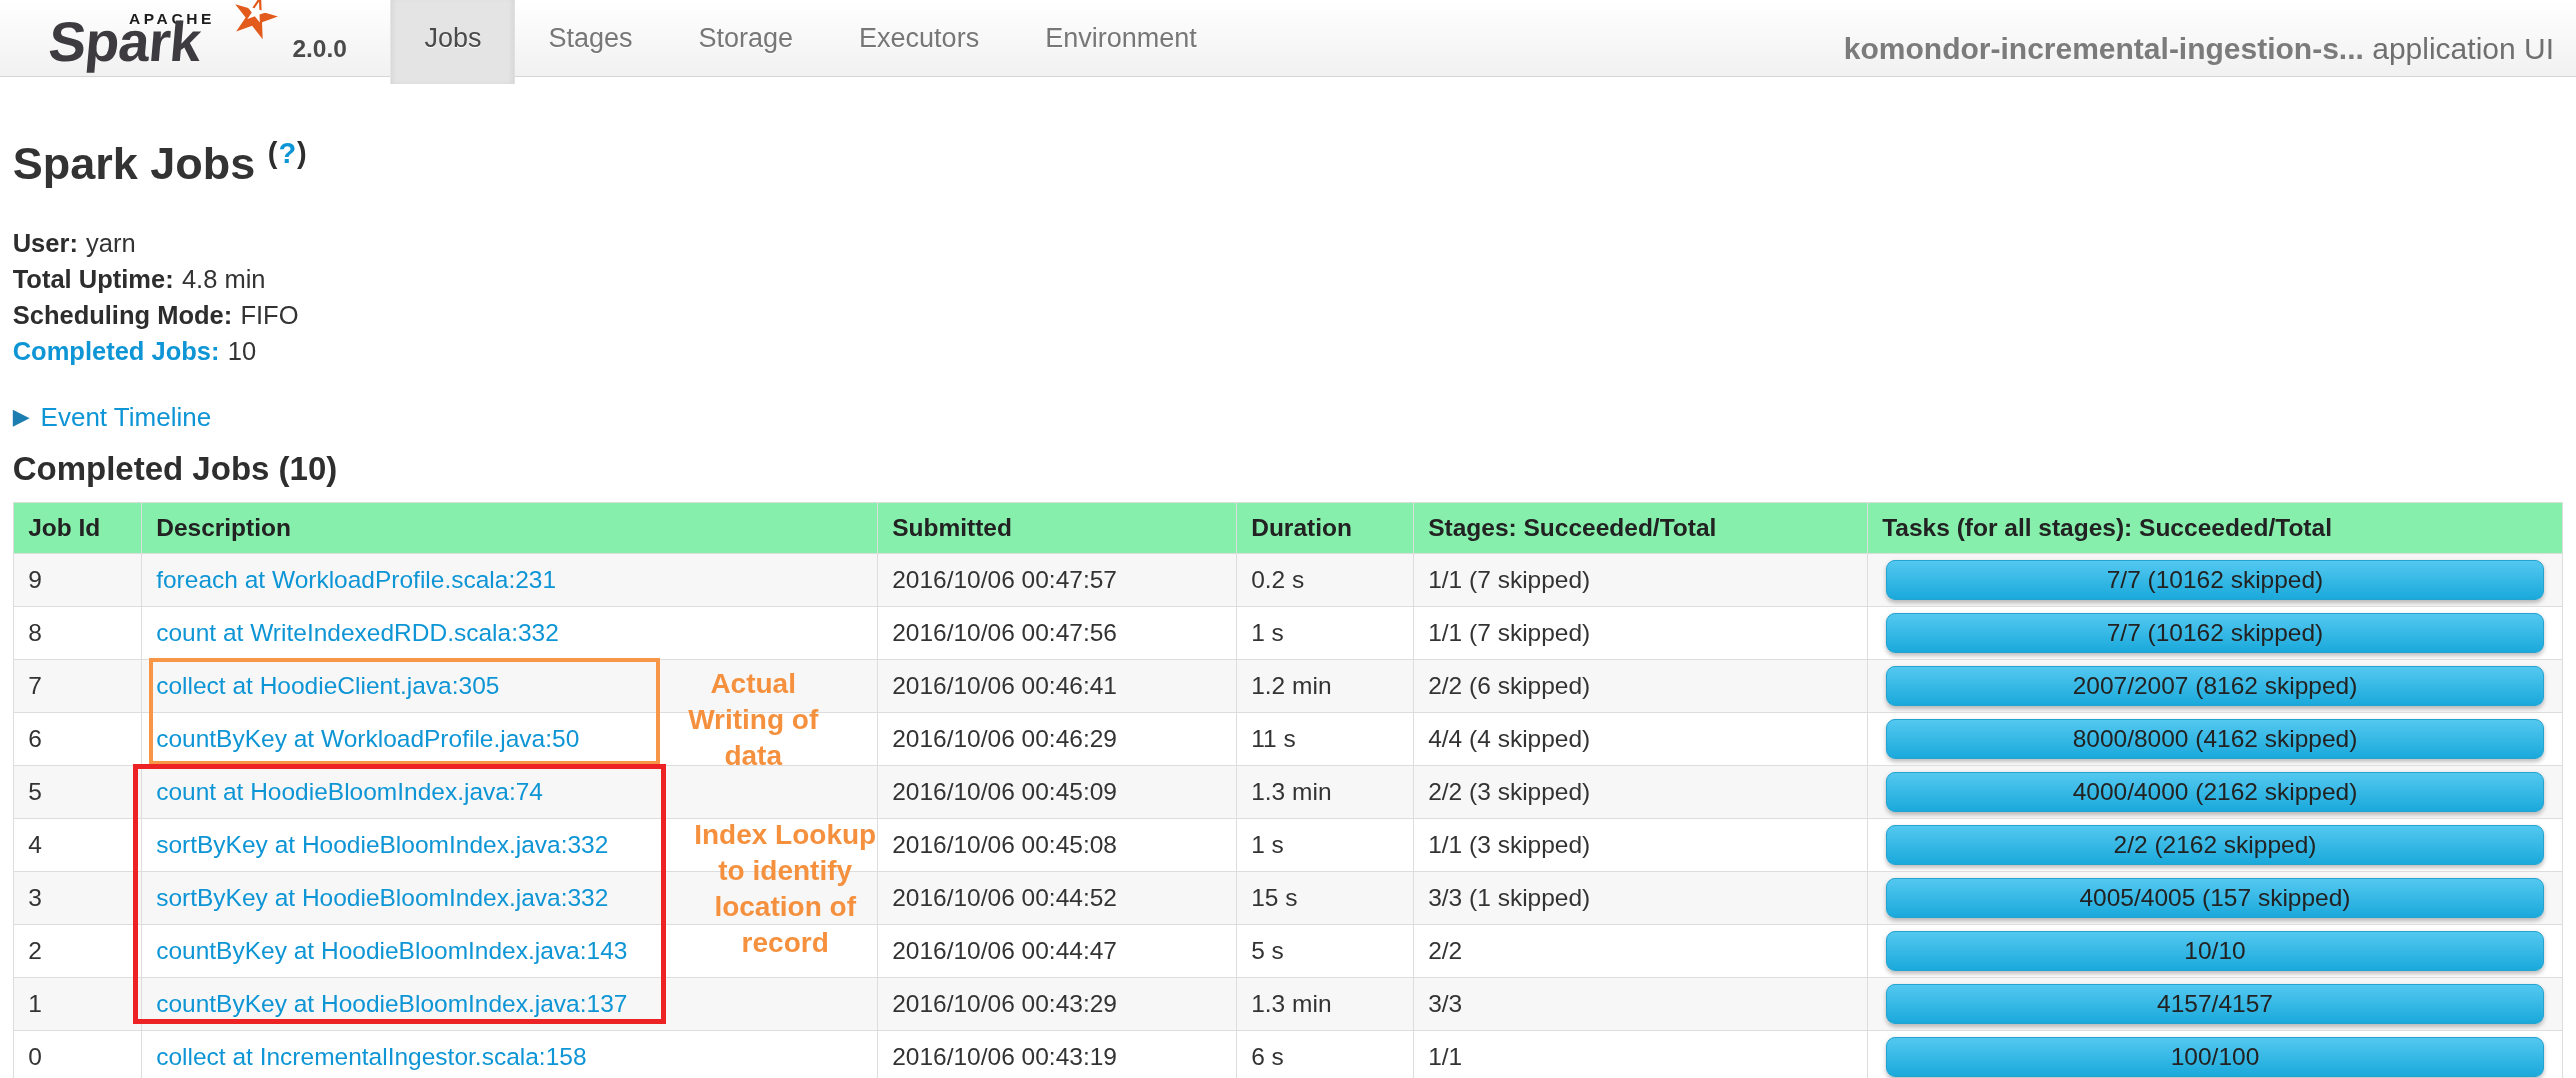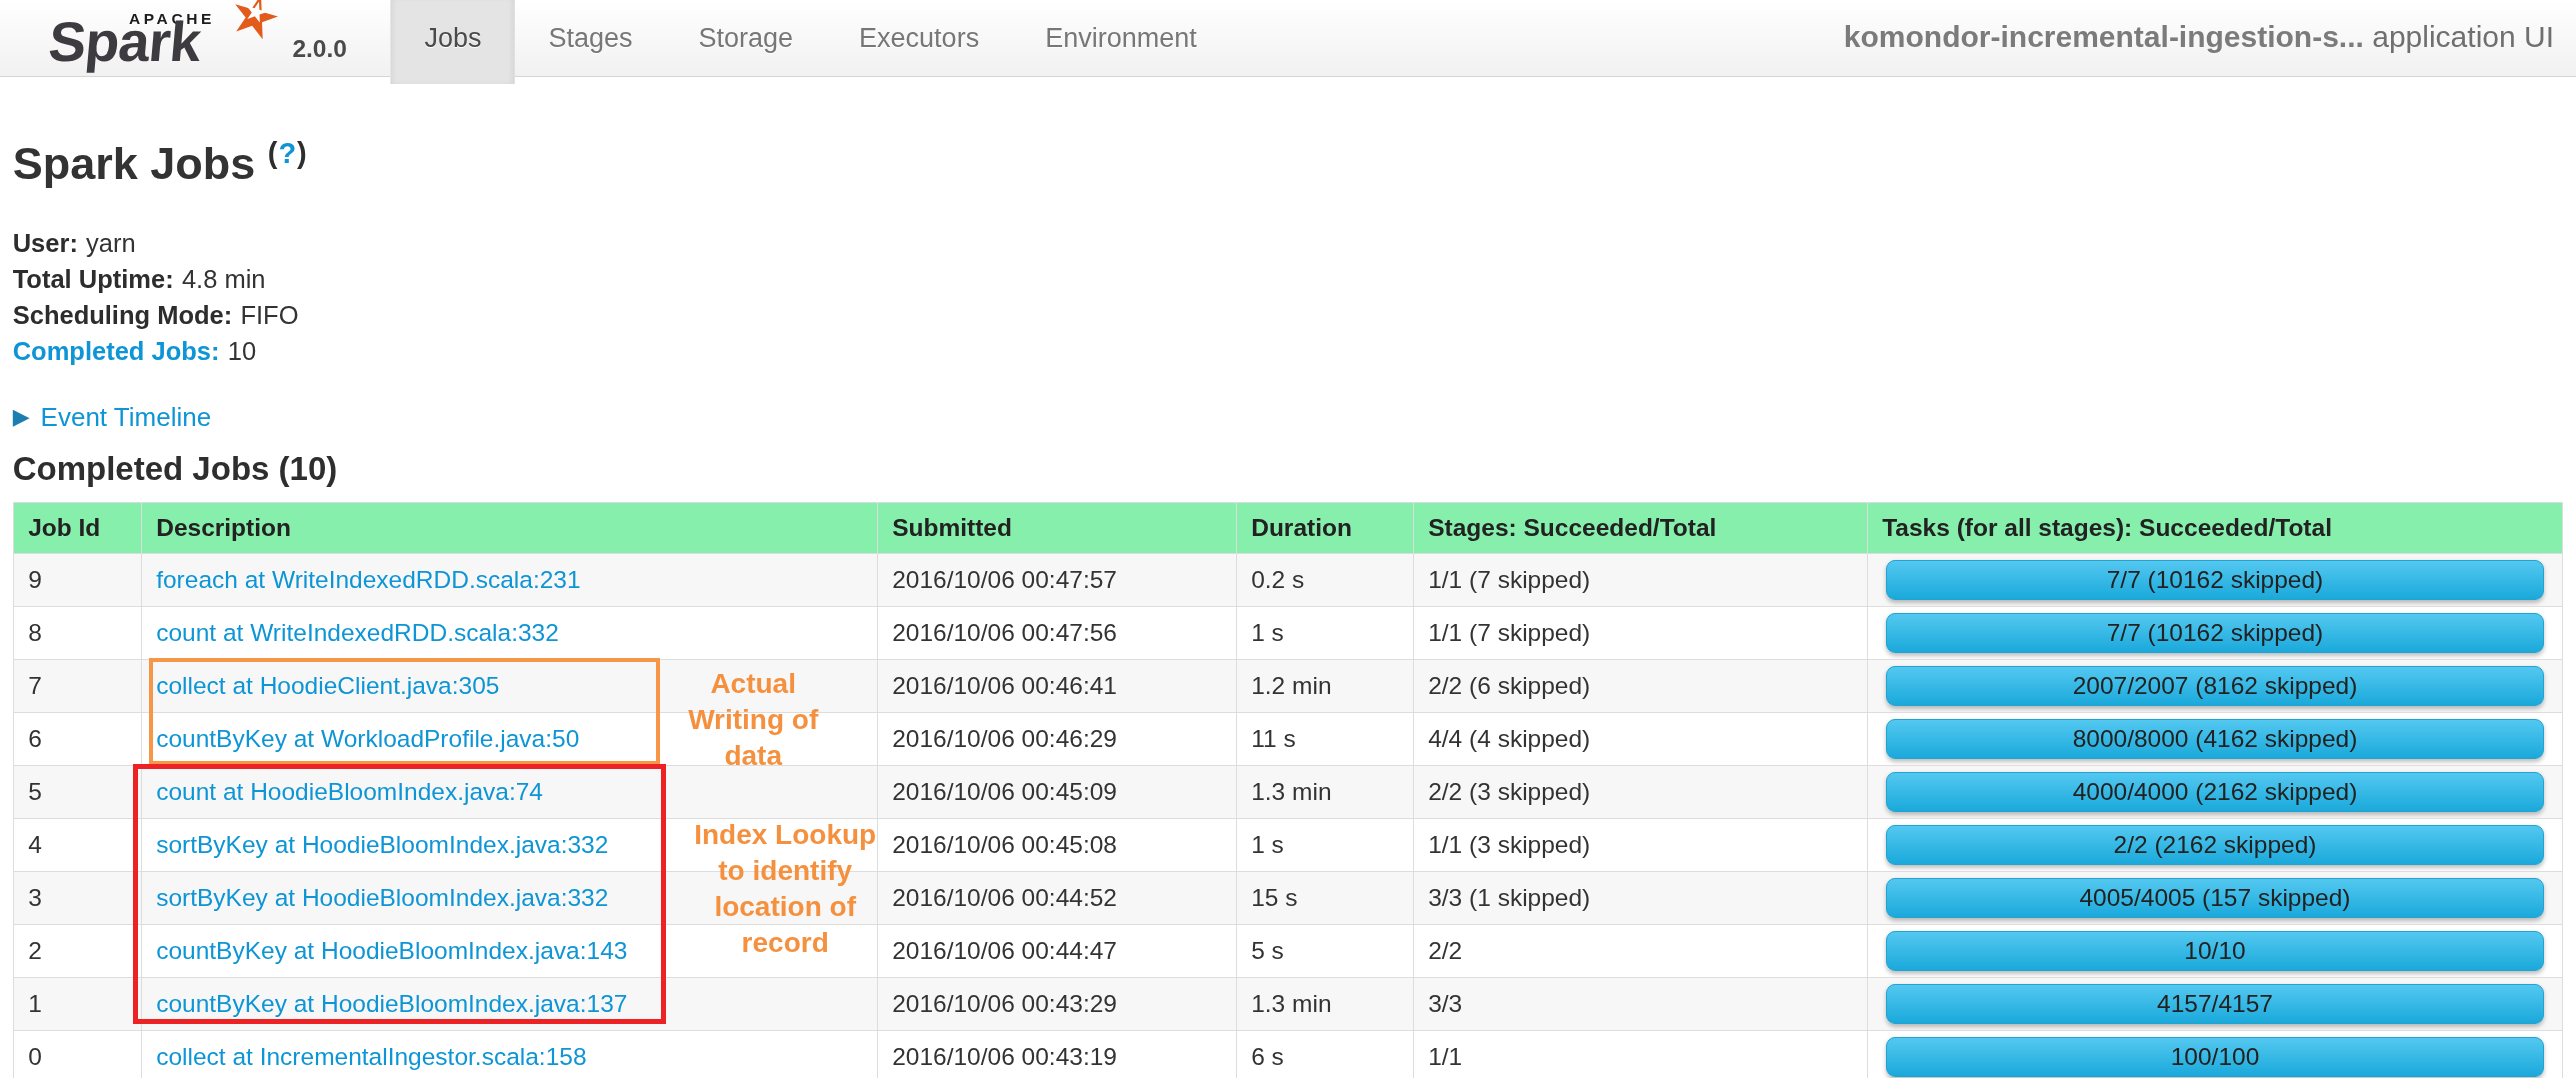--- a/index.html
+++ b/index.html
@@ -33,21 +33,21 @@
     position:absolute;bottom:-3.6px;left:0;font-size:56px;font-weight:bold;color:#3d3b40;
     transform:skewX(-5deg);letter-spacing:-0.9px;
   }
   .star{position:absolute;right:-12.7px;top:-14.5px;width:60px;height:60px;}
   .star .s1{position:absolute;left:0;top:-7.3px;font-size:58px;color:var(--spark-orange);transform:rotate(16deg);}
   .star .s2{position:absolute;left:15.5px;top:7.3px;font-size:27px;color:#fff;transform:rotate(16deg);}
   .version{font-size:24.5px;font-weight:bold;color:#4a4a4a;margin:0 0 7.3px 16.4px;}
   .tabs{display:flex;list-style:none;margin:0 0 0 38px;padding:0;border-left:1.8px solid #e7e7e7;}
   .tab{line-height:75px;padding:8px 33px;font-size:27px;color:#777;cursor:pointer;text-shadow:0 0.9px 0 #fff;}
   .tab.active{background:#e4e4e4;color:#4a4a4a;box-shadow:inset 0 2.7px 7.3px rgba(0,0,0,0.10);border-right:1.8px solid #e0e0e0;}
-  .app-title{position:absolute;right:22px;top:0;line-height:73px;font-size:30px;color:#6f6f6f;}
+  .app-title{position:absolute;right:22px;top:12px;line-height:73px;font-size:30px;color:#6f6f6f;}
   .app-title b{color:#7b7b7b;}
   
   .content{padding:0 12.7px;}
   h3.page-title{font-size:45px;line-height:51px;font-weight:bold;color:#333;margin:51px 0 0 0;}
   .help{font-size:29px;font-weight:bold;vertical-align:super;letter-spacing:0.9px;}
   .help .paren{color:#2e2e2e;}
   .help a{color:var(--link-blue);text-decoration:none;cursor:pointer;}
   .info{margin-top:36px;font-size:25.5px;line-height:36px;}
   .info-line strong{color:#2d2d2d;margin-right:8.2px;}
   .info-line strong.blue-label{color:var(--link-blue);cursor:pointer;}
@@ -139,21 +139,21 @@
           <th>Description</th>
           <th>Submitted</th>
           <th>Duration</th>
           <th>Stages: Succeeded/Total</th>
           <th>Tasks (for all stages): Succeeded/Total</th>
         </tr>
       </thead>
       <tbody>
           <tr>
             <td>9</td>
-            <td><a class="job-link">foreach at WriteIndexedRDD.scala:231</a></td>
+            <td><a class="job-link">foreach at WorkloadProfile.scala:231</a></td>
             <td>2016/10/06 00:47:57</td>
             <td>0.2 s</td>
             <td>1/1 (7 skipped)</td>
             <td class="tasks">
               <div class="task-bar">7/7 (10162 skipped)</div>
             </td>
           </tr>
           <tr>
             <td>8</td>
             <td><a class="job-link">count at WriteIndexedRDD.scala:332</a></td>

